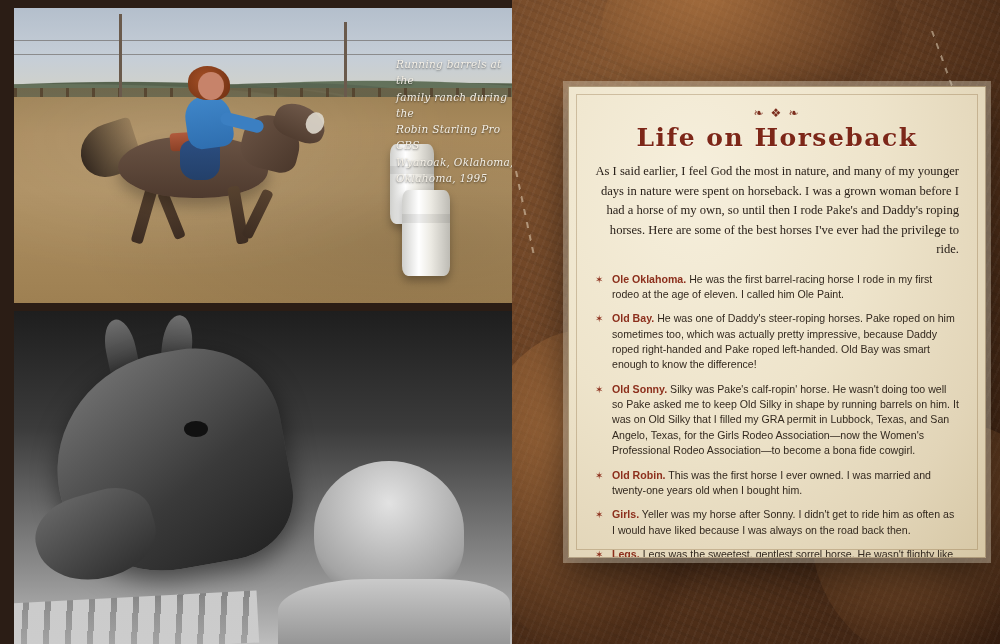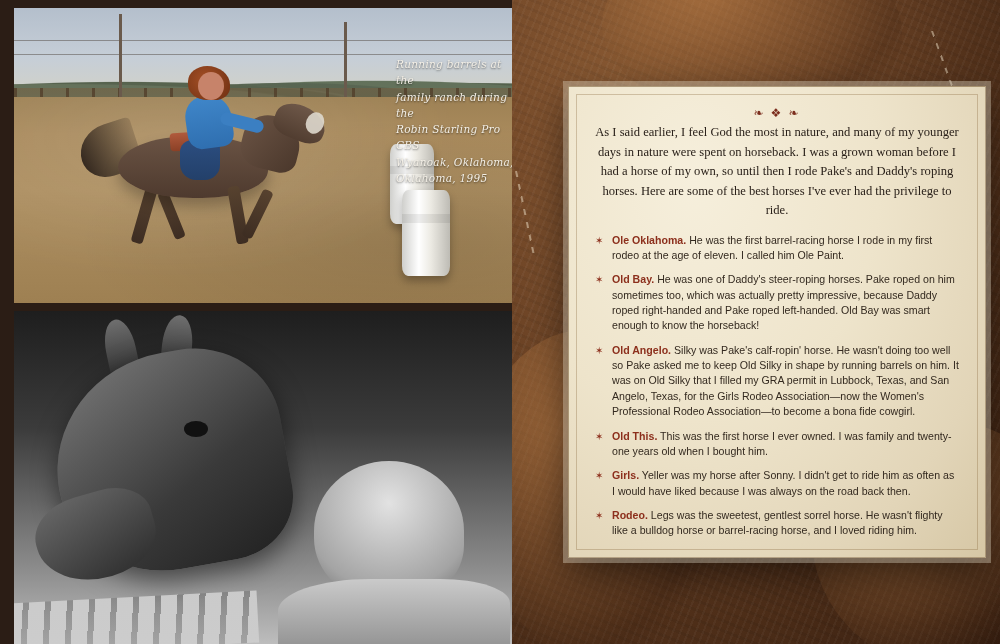--- a/index.html
+++ b/index.html
@@ -304,21 +304,21 @@
     letter-spacing: 1.5px;
     color: #7d2718;
     margin: 2px 0 10px;
     text-shadow: 0 1px 0 rgba(255,255,255,.5);
   }
   .intro {
     font-family: "Liberation Serif", serif;
     font-size: 12.6px;
     line-height: 1.55;
     color: #2a211a;
-    text-align: center;
+    text-align: right;
     margin: 0 0 12px 0;
   }
   .horse-list { margin: 0; padding: 0; list-style: none; }
   .horse-item {
     position: relative;
     padding-left: 17px;
     margin-bottom: 9px;
     font-family: "Liberation Sans", sans-serif;
     font-size: 10.6px;
     line-height: 1.45;
@@ -402,52 +402,53 @@
     <div class="leather-lobe lobe3"></div>
     <div class="stitch s1"></div>
     <div class="stitch s2"></div>
     <div class="rope"></div>
 
     <div class="parchment">
       <div class="parch-frame"></div>
 
       <div class="flourish">❧ ❖ ❧</div>
 
+      <h1 class="doc-title">Life on Horseback</h1>
 
       <p class="intro">As I said earlier, I feel God the most in nature, and many of my younger days in nature were spent on horseback. I was a grown woman before I had a horse of my own, so until then I rode Pake's and Daddy's roping horses. Here are some of the best horses I've ever had the privilege to ride.</p>
 
       <ul class="horse-list">
         <li class="horse-item">
           <span class="star">✶</span>
           <span class="horse-name">Ole Oklahoma.</span>
           <span>He was the first barrel-racing horse I rode in my first rodeo at the age of eleven. I called him Ole Paint.</span>
         </li>
         <li class="horse-item">
           <span class="star">✶</span>
           <span class="horse-name">Old Bay.</span>
-          <span>He was one of Daddy's steer-roping horses. Pake roped on him sometimes too, which was actually pretty impressive, because Daddy roped right-handed and Pake roped left-handed. Old Bay was smart enough to know the horseback!</span>
-        </li>
-        <li class="horse-item">
-          <span class="star">✶</span>
-          <span class="horse-name">Old Angelo.</span>
+          <span>He was one of Daddy's steer-roping horses. Pake roped on him sometimes too, which was actually pretty impressive, because Daddy roped right-handed and Pake roped left-handed. Old Bay was smart enough to know the difference!</span>
+        </li>
+        <li class="horse-item">
+          <span class="star">✶</span>
+          <span class="horse-name">Old Sonny.</span>
           <span>Silky was Pake's calf-ropin' horse. He wasn't doing too well so Pake asked me to keep Old Silky in shape by running barrels on him. It was on Old Silky that I filled my GRA permit in Lubbock, Texas, and San Angelo, Texas, for the Girls Rodeo Association—now the Women's Professional Rodeo Association—to become a bona fide cowgirl.</span>
         </li>
         <li class="horse-item">
           <span class="star">✶</span>
-          <span class="horse-name">Old This.</span>
-          <span>This was the first horse I ever owned. I was family and twenty-one years old when I bought him.</span>
+          <span class="horse-name">Old Robin.</span>
+          <span>This was the first horse I ever owned. I was married and twenty-one years old when I bought him.</span>
         </li>
         <li class="horse-item">
           <span class="star">✶</span>
           <span class="horse-name">Girls.</span>
           <span>Yeller was my horse after Sonny. I didn't get to ride him as often as I would have liked because I was always on the road back then.</span>
         </li>
         <li class="horse-item">
           <span class="star">✶</span>
-          <span class="horse-name">Rodeo.</span>
+          <span class="horse-name">Legs.</span>
           <span>Legs was the sweetest, gentlest sorrel horse. He wasn't flighty like a bulldog horse or barrel-racing horse, and I loved riding him.</span>
         </li>
 
       </ul>
 
     </div>
   </div>
 </div>
 
 </body></html>

